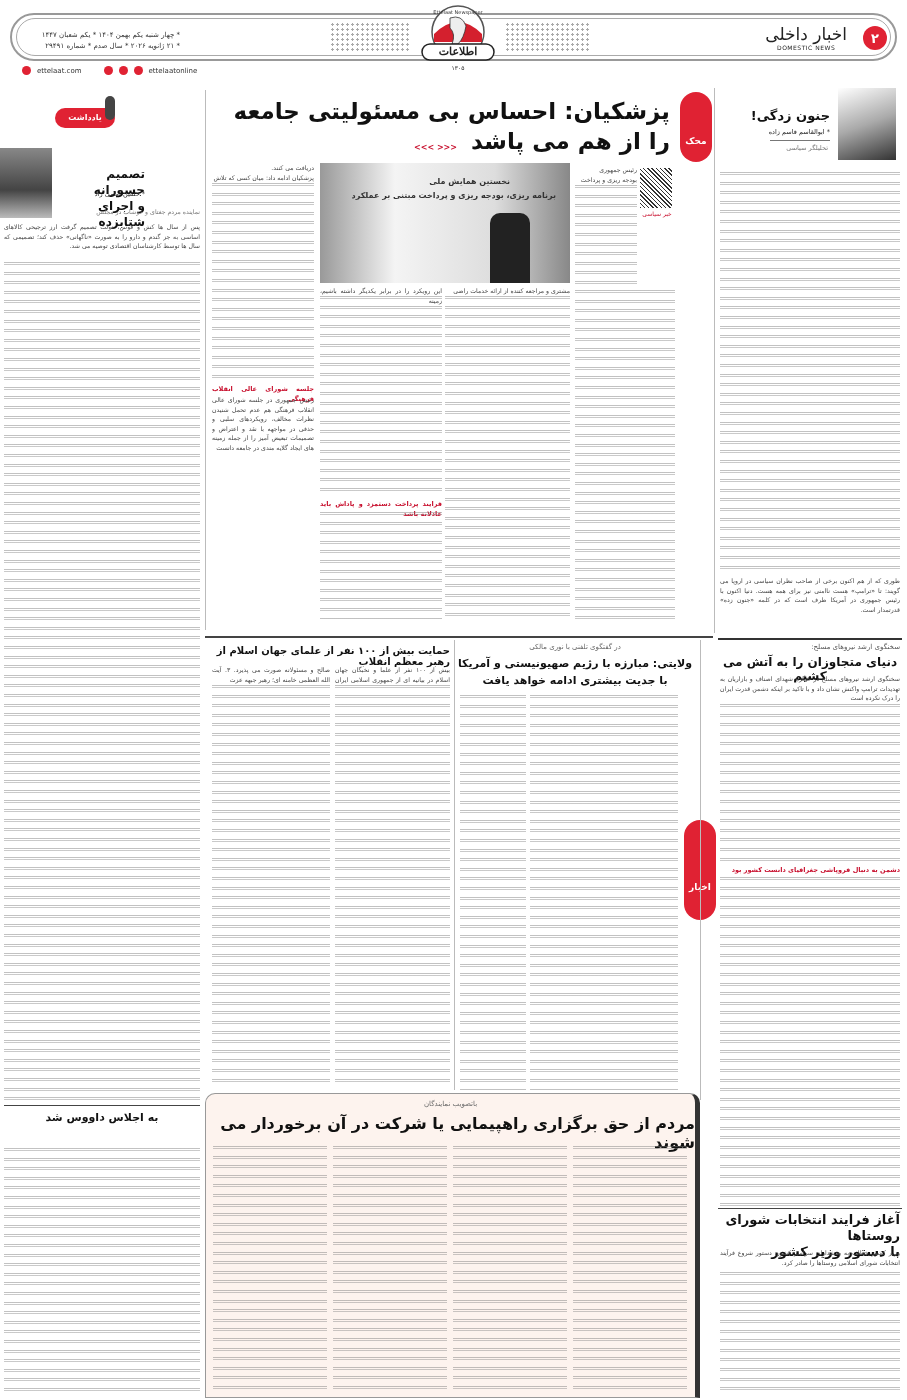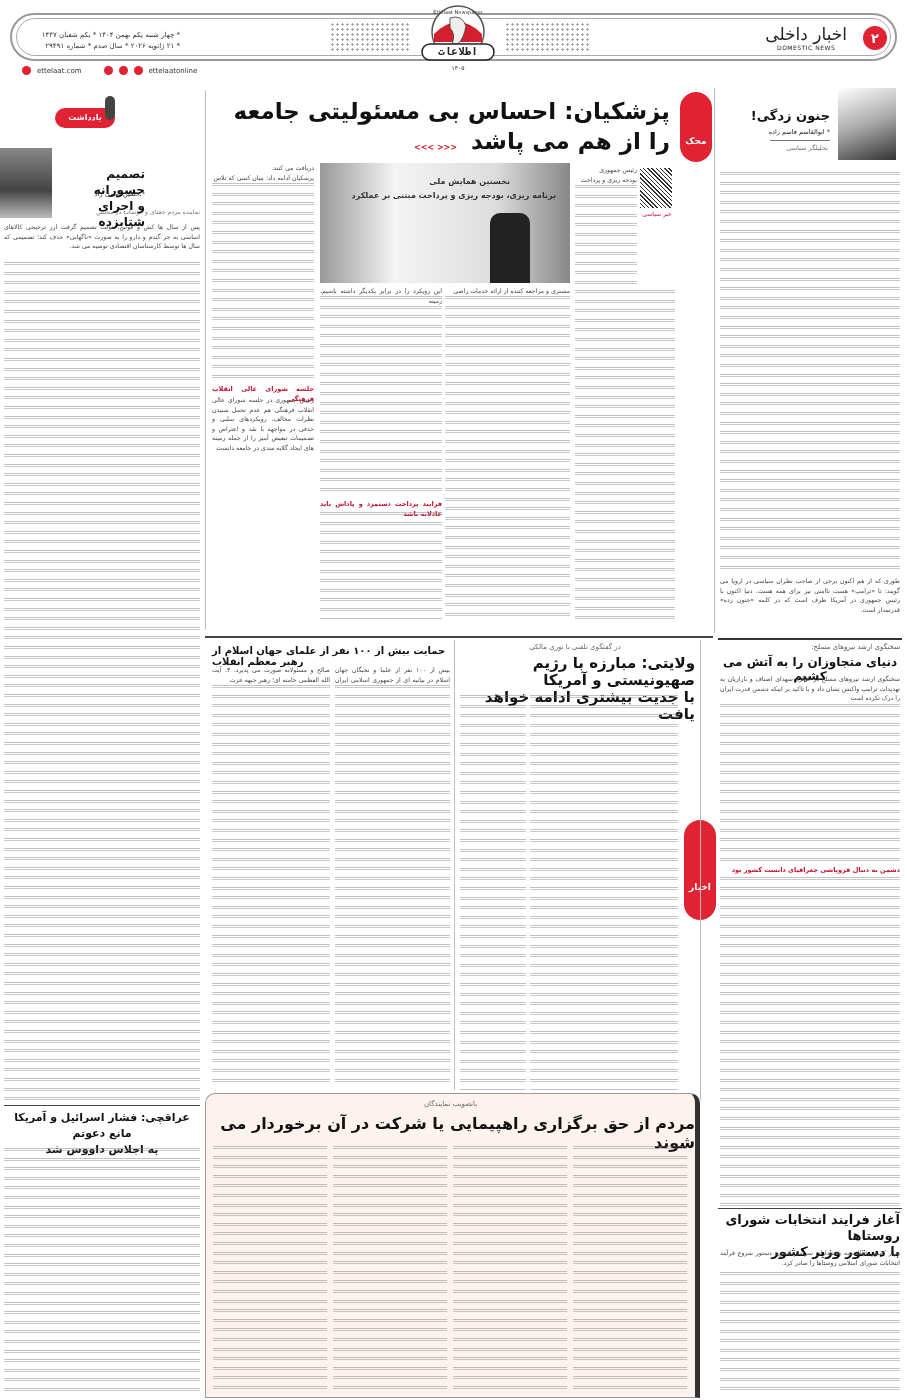--- a/index.html
+++ b/index.html
@@ -41,21 +41,21 @@
     <div class="fa">اخبار داخلی</div>
     <div class="en">DOMESTIC NEWS</div>
   </div>
   <div class="logo">
     <svg width="92" height="70" viewBox="0 0 92 70">
       <circle cx="46" cy="28" r="26" fill="#fff" stroke="#555" stroke-width="1.5"></circle>
       <path d="M22 30 Q46 6 70 30 L70 38 L22 38Z" fill="#d4202e"></path>
       <path d="M38 14 Q50 10 54 22 Q52 34 46 40 L40 40 Q44 30 38 24Z" fill="#eee" stroke="#333" stroke-width=".8"></path>
       <rect x="10" y="40" width="72" height="16" rx="8" fill="#fff" stroke="#222" stroke-width="1.5"></rect>
     </svg>
-    <div style="position:absolute;left:0;top:41px;width:92px;text-align:center;font-size:11px;font-weight:bold;font-family:Liberation Mono, monospace">اطلاعات</div>
+    <div style="position:absolute;left:0;top:41px;width:92px;text-align:center;font-size:11px;font-weight:bold;font-family:Liberation Serif, serif">اطلاعات</div>
     <div style="position:absolute;left:0;top:5px;width:92px;text-align:center;font-size:5px;direction:ltr;color:#333">Ettelaat Newspaper</div>
     <div style="position:absolute;left:0;top:60px;width:92px;text-align:center;font-size:6px">۱۳۰۵</div>
   </div>
   <div class="dateline">
     <div>* چهار شنبه یکم بهمن ۱۴۰۴ * یکم شعبان ۱۴۴۷</div>
     <div>* ۲۱ ژانویه ۲۰۲۶ * سال صدم * شماره ۲۹۴۹۱</div>
   </div>
 </div>
 <div class="social">
   <span class="soc-dot"></span>
@@ -138,46 +138,45 @@
 <div class="abs txt hbold red" style="left:720px;top:866px;width:180px;font-size:6.5px">دشمن به دنبال فروپاشی جغرافیای دانست کشور بود</div>
 <div class="abs txt lines" style="left:720px;top:877px;width:180px;height:330px"></div>
 
 <div class="badge" style="left:684px;top:820px;height:100px;padding-top:62px;border-radius:18px">
   <span>اخبار</span>
 </div>
 <div class="colrule" style="left:700px;top:640px;height:460px"></div>
 
 <div class="hrule" style="left:205px;top:636px;width:508px;background:#444;height:2px"></div>
 <div class="abs" style="left:470px;top:643px;width:210px;font-size:7px;text-align:center;color:#666">در گفتگوی تلفنی با نوری مالکی</div>
-<div class="abs hbold" style="left:455px;top:655px;width:240px;font-size:15px;line-height:17px">
+<div class="abs hbold" style="left:455px;top:655px;width:240px;font-size:11px;text-align:center;line-height:17px">
   <div>ولایتی: مبارزه با رژیم صهیونیستی و آمریکا</div>
   <div>با جدیت بیشتری ادامه خواهد یافت</div>
 </div>
 <div class="abs txt lines" style="left:530px;top:695px;width:148px;height:395px"></div>
 <div class="abs txt lines" style="left:460px;top:695px;width:66px;height:395px"></div>
 <div class="colrule" style="left:454px;top:640px;height:450px"></div>
 
-<div class="abs hbold" style="left:212px;top:645px;width:238px;font-size:10px;text-align:left">حمایت بیش از ۱۰۰ نفر از علمای جهان اسلام از رهبر معظم انقلاب</div>
+<div class="abs hbold" style="left:212px;top:645px;width:238px;font-size:10px;text-align:right">حمایت بیش از ۱۰۰ نفر از علمای جهان اسلام از رهبر معظم انقلاب</div>
 <div class="abs txt" style="left:335px;top:665px;width:115px;height:20px">بیش از ۱۰۰ نفر از علما و نخبگان جهان اسلام در بیانیه ای از جمهوری اسلامی ایران و رهبر معظم انقلاب در فتنه اخیر</div>
 <div class="abs txt" style="left:212px;top:665px;width:118px;height:20px">صالح و مسئولانه صورت می پذیرد. ۳. آیت الله العظمی خامنه ای؛ رهبر جبهه عزت</div>
 <div class="abs txt lines" style="left:335px;top:685px;width:115px;height:400px"></div>
 <div class="abs txt lines" style="left:212px;top:685px;width:118px;height:400px"></div>
 
 <div class="abs" style="left:205px;top:1093px;width:495px;height:305px;background:#fdf3ee;border:1px solid #999;border-right:5px solid #333;border-radius:10px 10px 0 0">
   <div style="position:absolute;left:0;right:0;top:6px;text-align:center;font-size:7px;color:#666">باتصویب نمایندگان</div>
   <div class="hbold" style="position:absolute;left:0;right:0;top:20px;text-align:right;font-size:16px">مردم از حق برگزاری راهپیمایی یا شرکت در آن برخوردار می شوند</div>
   <div class="txt lines" style="position:absolute;right:8px;top:52px;width:114px;height:245px"></div>
   <div class="txt lines" style="position:absolute;right:128px;top:52px;width:114px;height:245px"></div>
   <div class="txt lines" style="position:absolute;right:248px;top:52px;width:114px;height:245px"></div>
   <div class="txt lines" style="position:absolute;right:368px;top:52px;width:114px;height:245px"></div>
 </div>
 
 <div class="hrule" style="left:4px;top:1105px;width:196px;background:#444"></div>
 <div class="abs hbold" style="left:4px;top:1110px;width:196px;font-size:11px;text-align:center;line-height:16px">
-  <div>عراقچی: فشار اسرائیل و آمریکا مانع دعوتم</div>
   <div>به اجلاس داووس شد</div>
 </div>
 <div class="abs txt lines" style="left:4px;top:1148px;width:196px;height:250px"></div>
 
 <div class="hrule" style="left:718px;top:1208px;width:184px;background:#444"></div>
 <div class="abs hbold" style="left:720px;top:1212px;width:180px;font-size:13px;text-align:right;line-height:16px">
   <div>آغاز فرایند انتخابات شورای روستاها</div>
   <div>با دستور وزیر کشور</div>
 </div>
 <div class="abs txt" style="left:720px;top:1248px;width:180px;height:22px">وزیر کشور خطاب به بخشداران سراسر کشور، دستور شروع فرآیند انتخابات شورای اسلامی روستاها را صادر کرد.</div>

